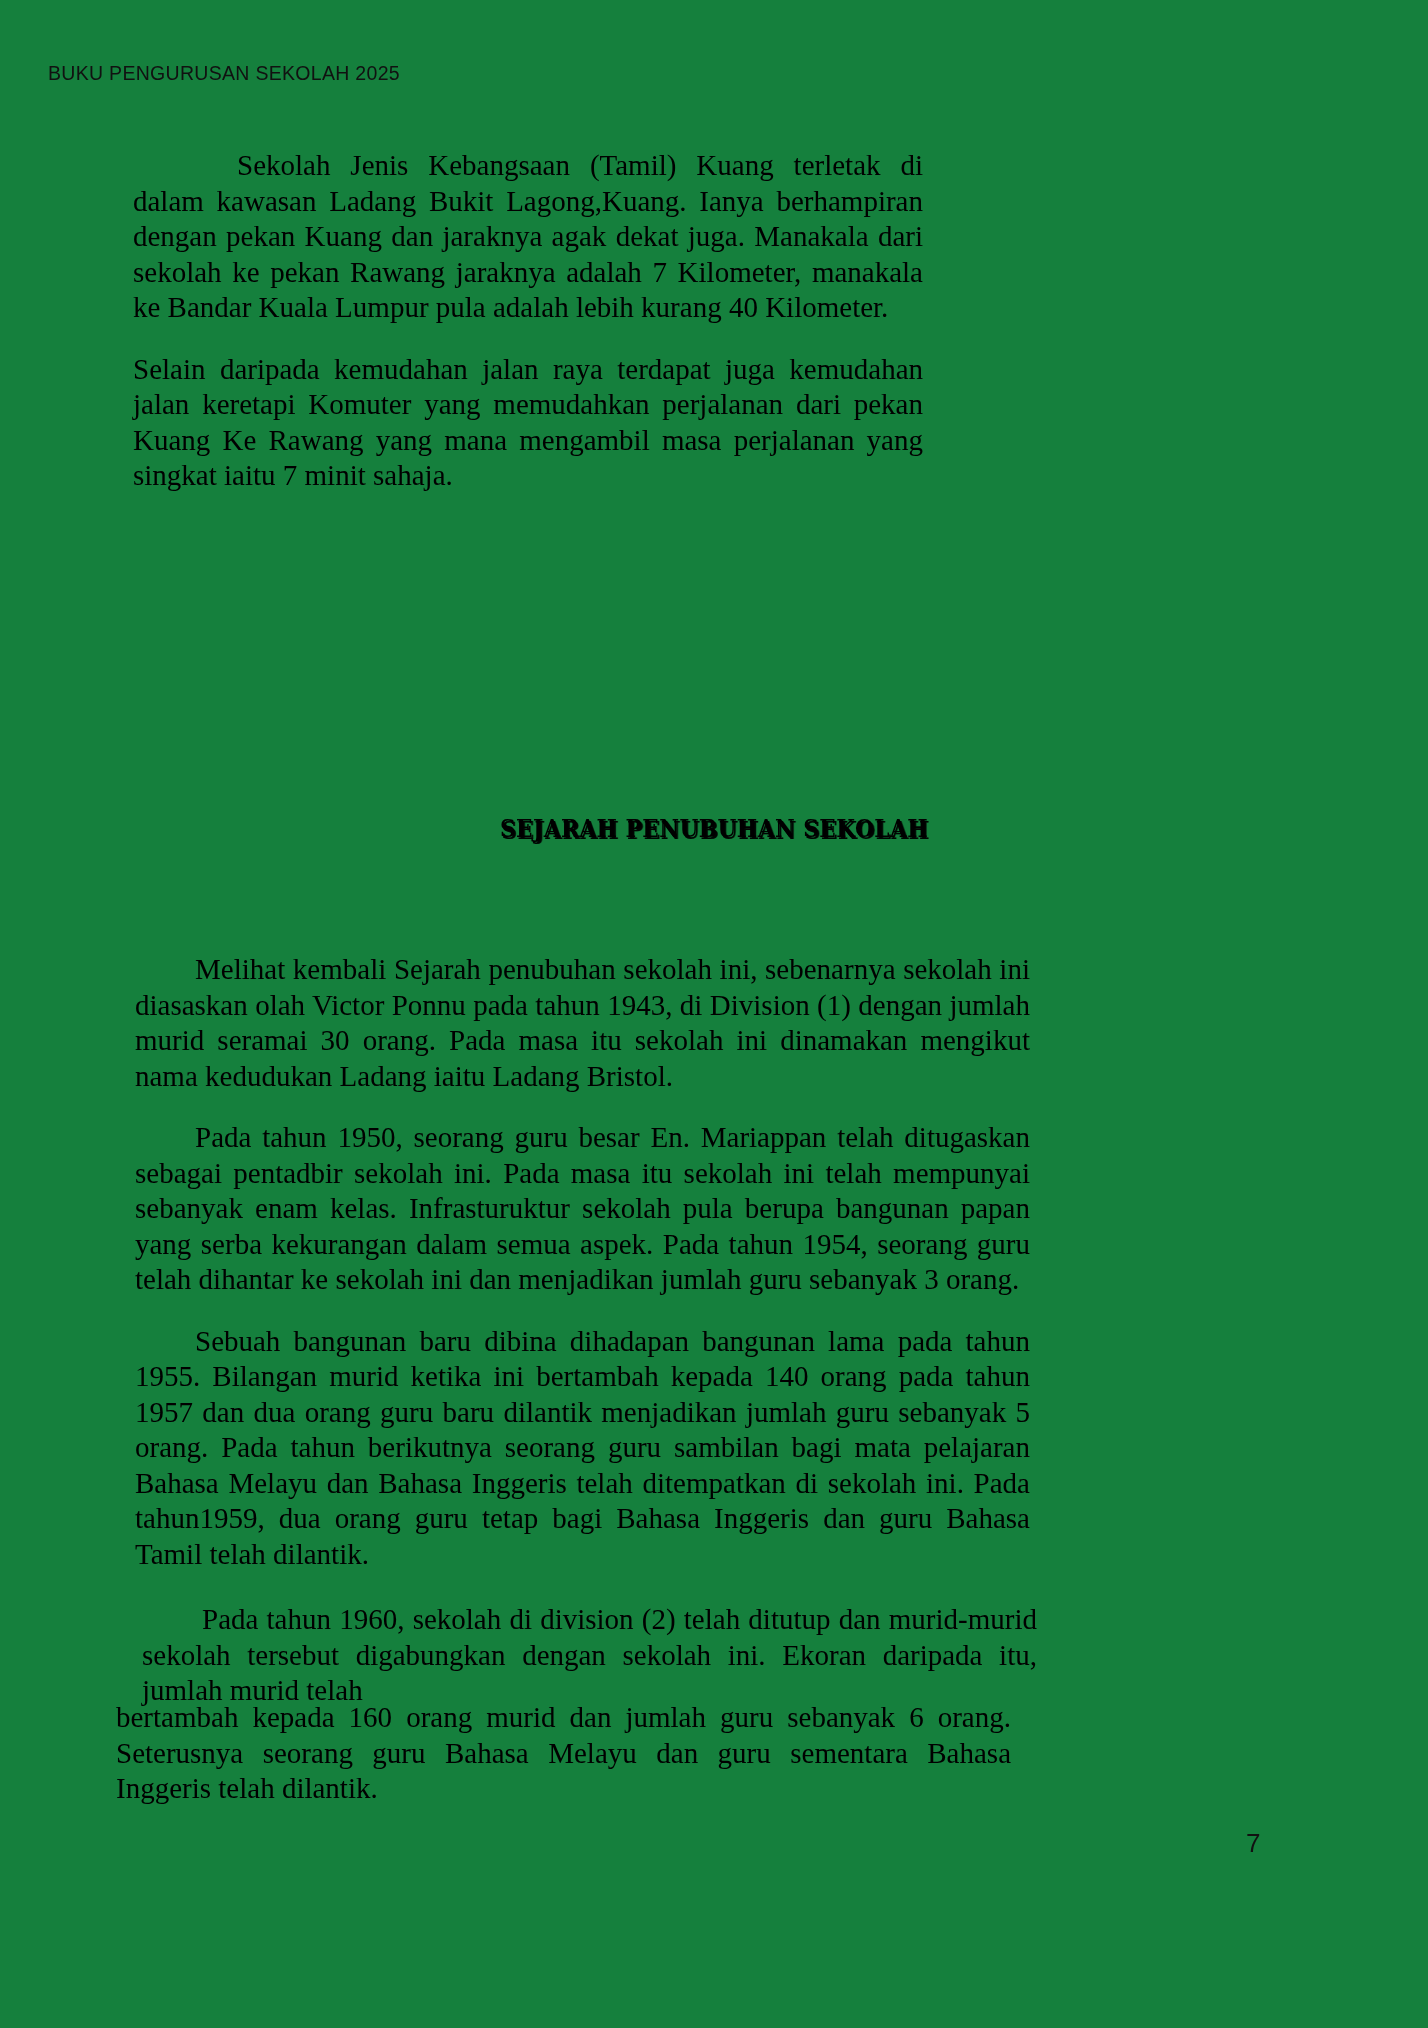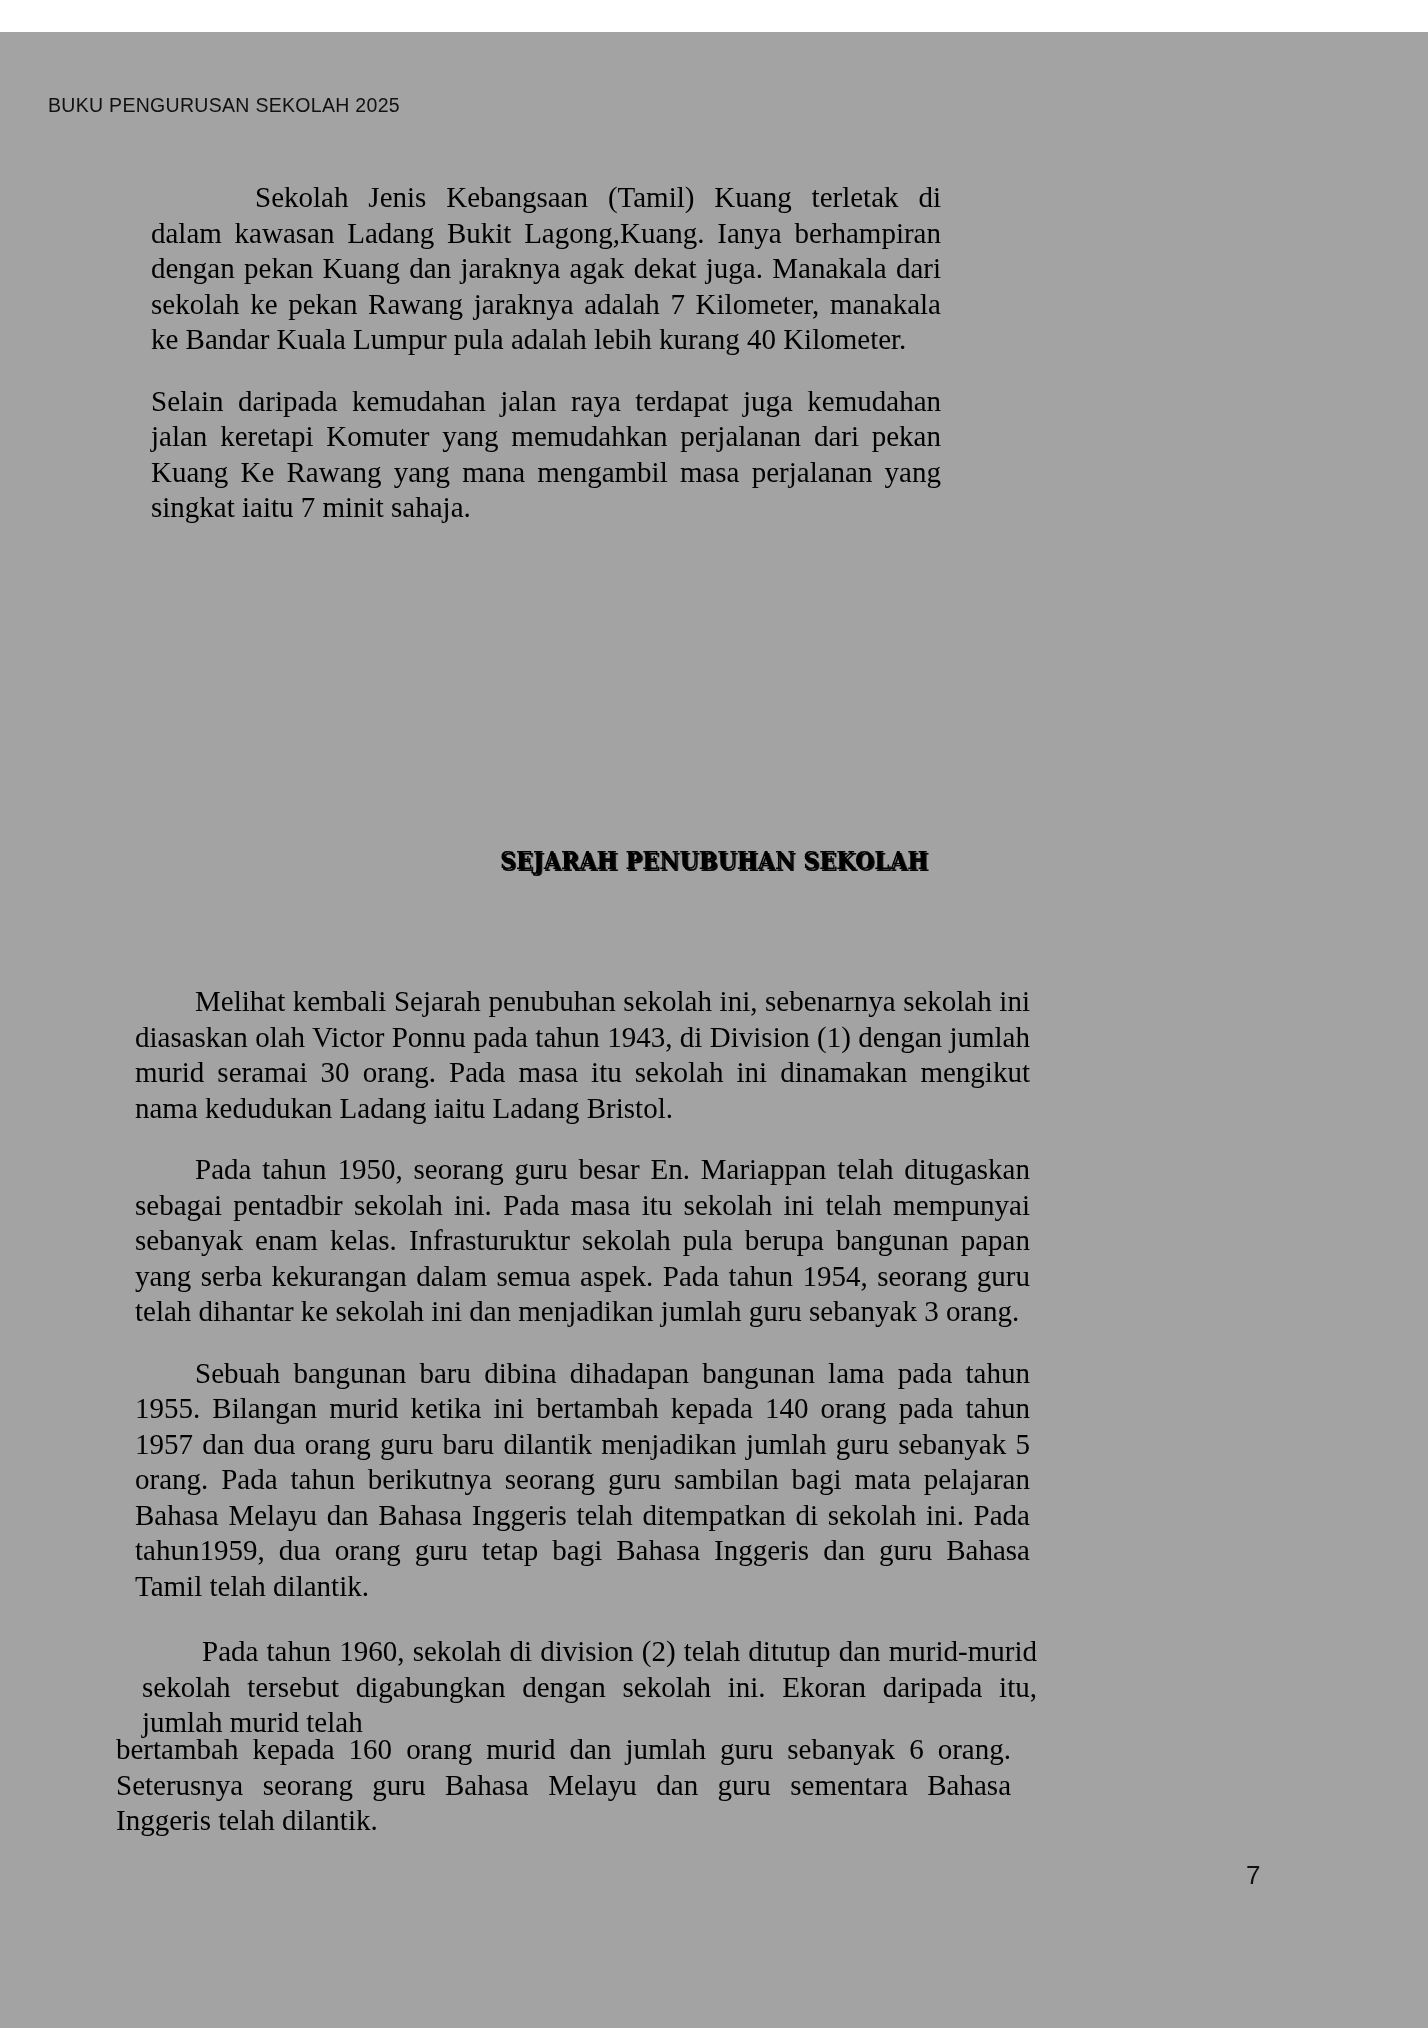--- a/index.html
+++ b/index.html
@@ -12,43 +12,41 @@
     height: 2028px;
     position: relative;
     font-family: "Liberation Serif", "DejaVu Serif", serif;
     color: #000000;
     overflow: hidden;
   }
 
   .page {
     position: absolute;
     inset: 0;
-    background: #a3a3a3;
-    margin-top: 32px;
+    background: #15803d;
   }
 
   
   .running-header {
     position: absolute;
     left: 48px;
     top: 62px;
     font-family: "Liberation Sans", "DejaVu Sans", sans-serif;
     font-size: 19.5px;
     letter-spacing: 0.3px;
     color: #111111;
     white-space: nowrap;
   }
 
   
   .content {
     position: absolute;
     left: 0;
     top: 148px;
     width: 1140px;
-    padding-left: 18px;
   }
 
   
   .block-a {
     margin: 0 auto;
     width: 790px;
     margin-left: 133px;
   }
   
   .block-b {

